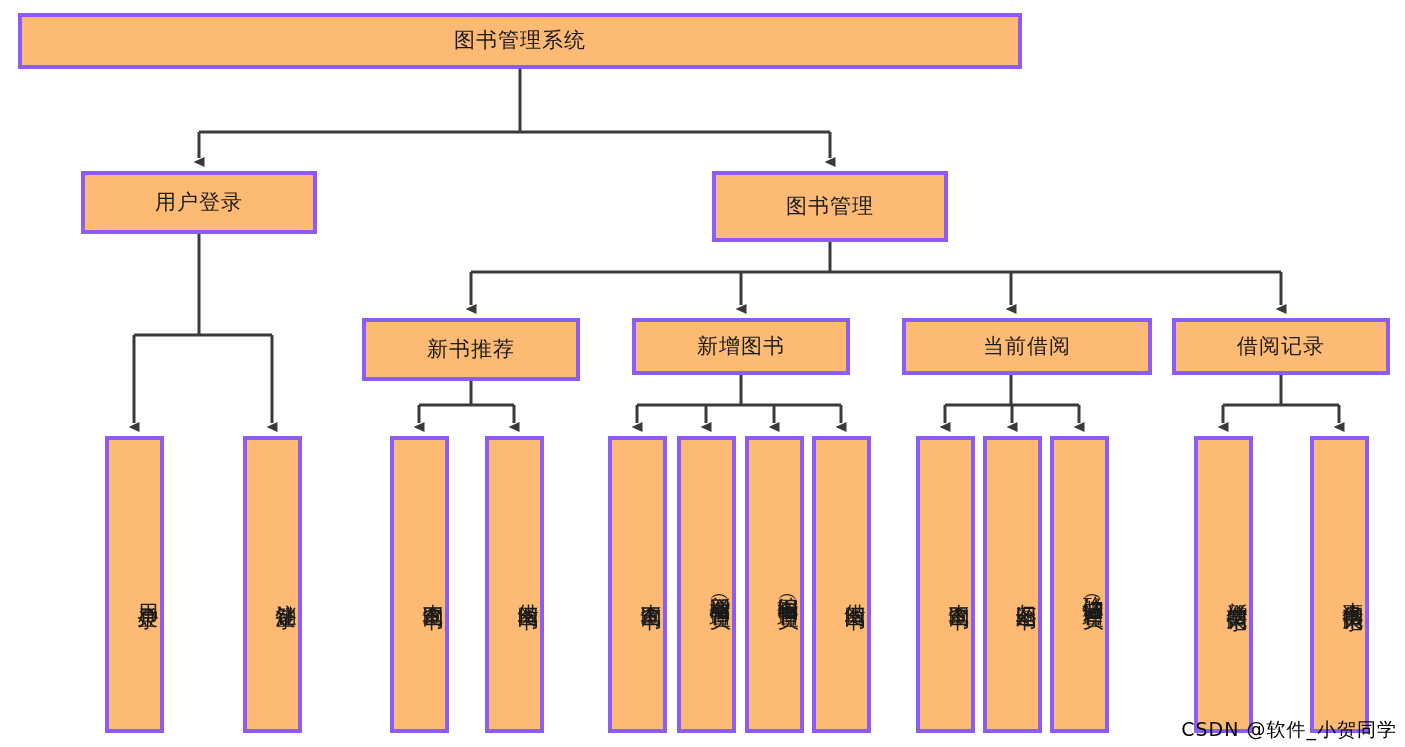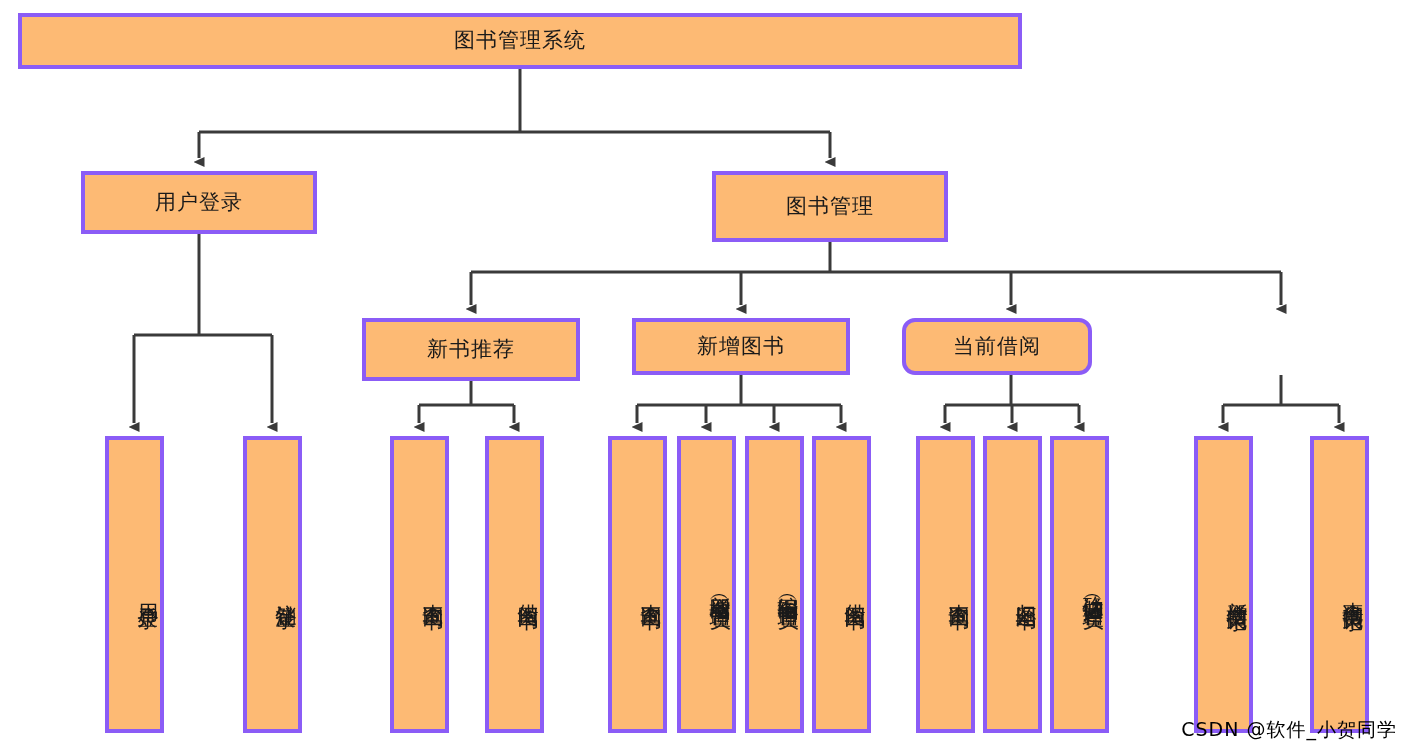--- a/index.html
+++ b/index.html
@@ -136,22 +136,25 @@
   <div class="node node-h" id="node-l2-1" style="left: 712px; top: 171px; width: 236px; height: 71px;">
     <span>图书管理</span>
   </div>
 
   <div class="node node-h" id="node-l3-0" style="left: 362px; top: 318px; width: 218px; height: 63px;">
     <span>新书推荐</span>
   </div>
   <div class="node node-h" id="node-l3-1" style="left: 632px; top: 318px; width: 218px; height: 57px;">
     <span>新增图书</span>
   </div>
-  <div class="node node-h" id="node-l3-2" style="left: 902px; top: 318px; width: 190px; height: 57px; border-radius: 13px;">
+  <div class="node node-h" id="node-l3-2" style="left: 902px; top: 318px; width: 250px; height: 57px;">
     <span>当前借阅</span>
+  </div>
+  <div class="node node-h" id="node-l3-3" style="left: 1172px; top: 318px; width: 218px; height: 57px;">
+    <span>借阅记录</span>
   </div>
 
   <div class="node node-v" id="node-leaf-0" style="left: 105px; top: 436px; width: 59px; height: 297px;">
     <span class="vtext">用户登录</span>
   </div>
   <div class="node node-v" id="node-leaf-1" style="left: 243px; top: 436px; width: 59px; height: 297px;">
     <span class="vtext">注销登录</span>
   </div>
   <div class="node node-v" id="node-leaf-2" style="left: 390px; top: 436px; width: 59px; height: 297px;">
     <span class="vtext">查询图书</span>

